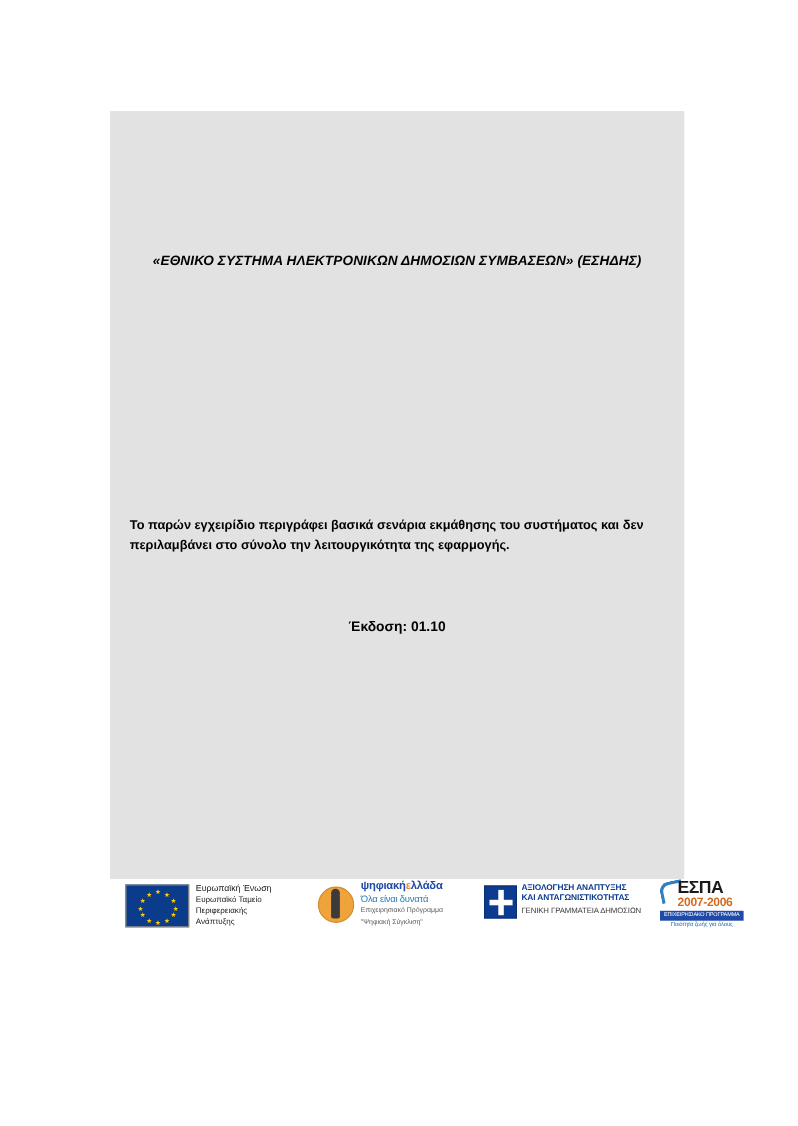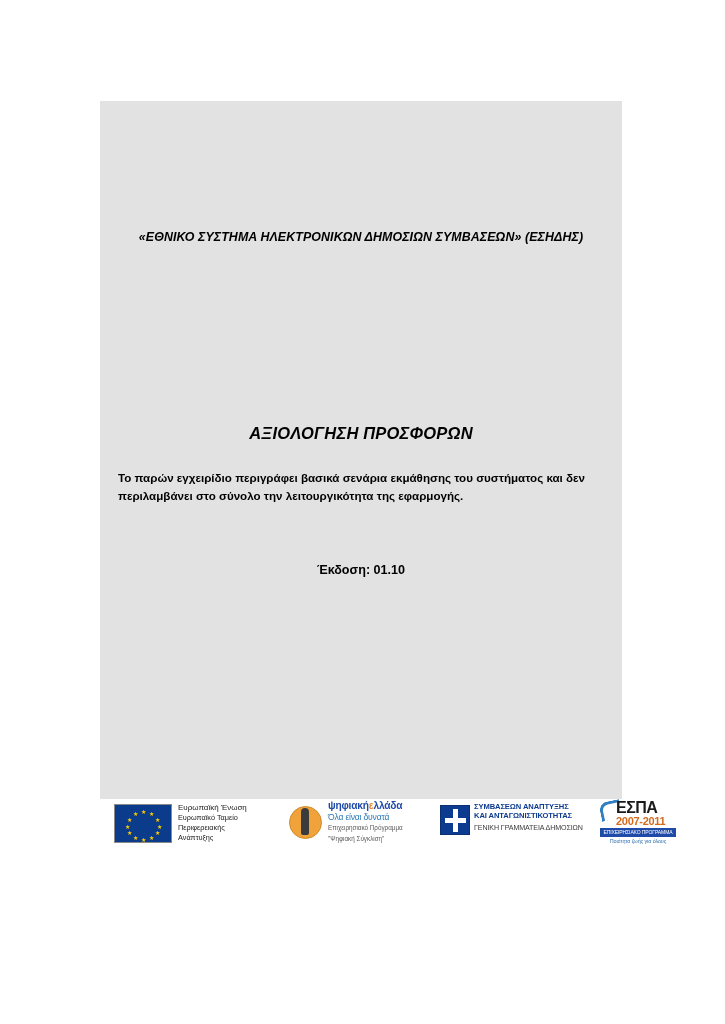--- a/index.html
+++ b/index.html
@@ -279,21 +279,20 @@
 </style>
 </head>
 <body>
 
 <div class="page">
 
   <div class="cover-box">
 
     <div class="title-main">«ΕΘΝΙΚΟ ΣΥΣΤΗΜΑ ΗΛΕΚΤΡΟΝΙΚΩΝ ΔΗΜΟΣΙΩΝ ΣΥΜΒΑΣΕΩΝ» (ΕΣΗΔΗΣ)</div>
 
-    <div class="title-sub">ΑΞΙΟΛΟΓΗΣΗ ΠΡΟΣΦΟΡΩΝ</div>
 
     <div class="description">Το παρών εγχειρίδιο περιγράφει βασικά σενάρια εκμάθησης του συστήματος και δεν περιλαμβάνει στο σύνολο την λειτουργικότητα της εφαρμογής.</div>
 
     <div class="version">Έκδοση: 01.10</div>
 
   </div>
 
   <div class="footer-strip">
 
     <div class="logo logo-eu">
@@ -334,29 +333,29 @@
         <div class="dg-line3">"Ψηφιακή Σύγκλιση"</div>
       </div>
     </div>
 
     <div class="logo logo-min">
       <div class="min-emblem">
         <div class="min-cross-v"></div>
         <div class="min-cross-h"></div>
       </div>
       <div class="min-text">
-        <div class="min-l1">ΣΥΜΒΑΣΕΩΝ ΑΝΑΠΤΥΞΗΣ</div>
+        <div class="min-l1">ΑΞΙΟΛΟΓΗΣΗ ΑΝΑΠΤΥΞΗΣ</div>
         <div class="min-l2">ΚΑΙ ΑΝΤΑΓΩΝΙΣΤΙΚΟΤΗΤΑΣ</div>
         <div class="min-l3">ΓΕΝΙΚΗ ΓΡΑΜΜΑΤΕΙΑ ΔΗΜΟΣΙΩΝ</div>
       </div>
     </div>
 
     <div class="logo logo-espa">
       <div class="espa-swoosh"></div>
       <div class="espa-word">ΕΣΠΑ</div>
-      <div class="espa-years">2007-2011</div>
+      <div class="espa-years">2007-2006</div>
       <div class="espa-bar">ΕΠΙΧΕΙΡΗΣΙΑΚΟ ΠΡΟΓΡΑΜΜΑ</div>
       <div class="espa-tag">Ποιότητα ζωής για όλους</div>
     </div>
 
   </div>
 
 </div>
 
 </body></html>

